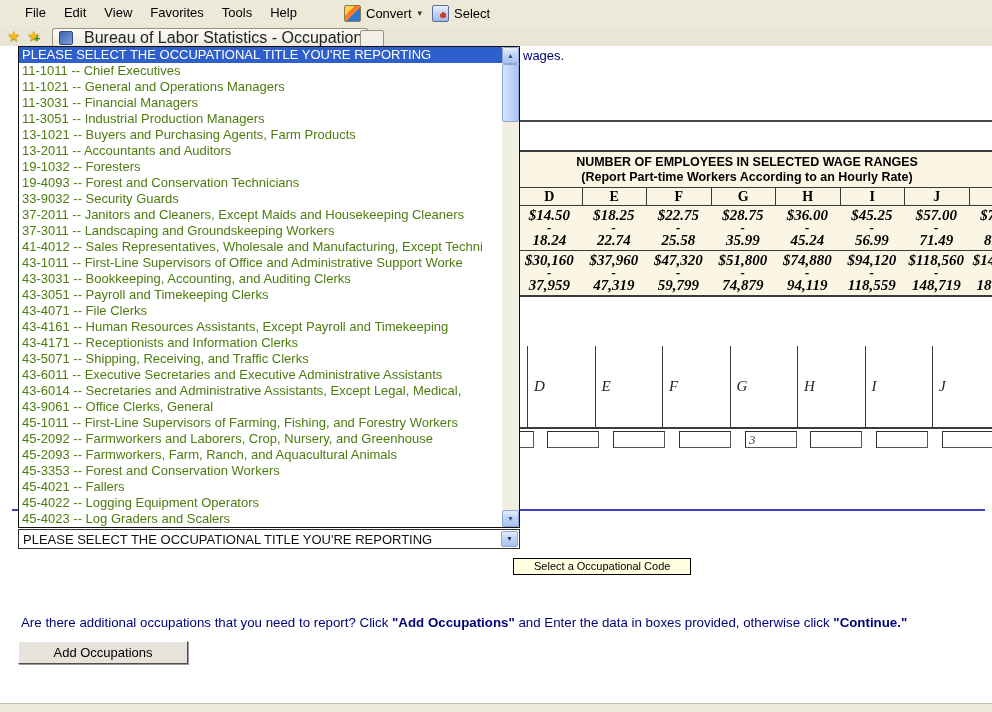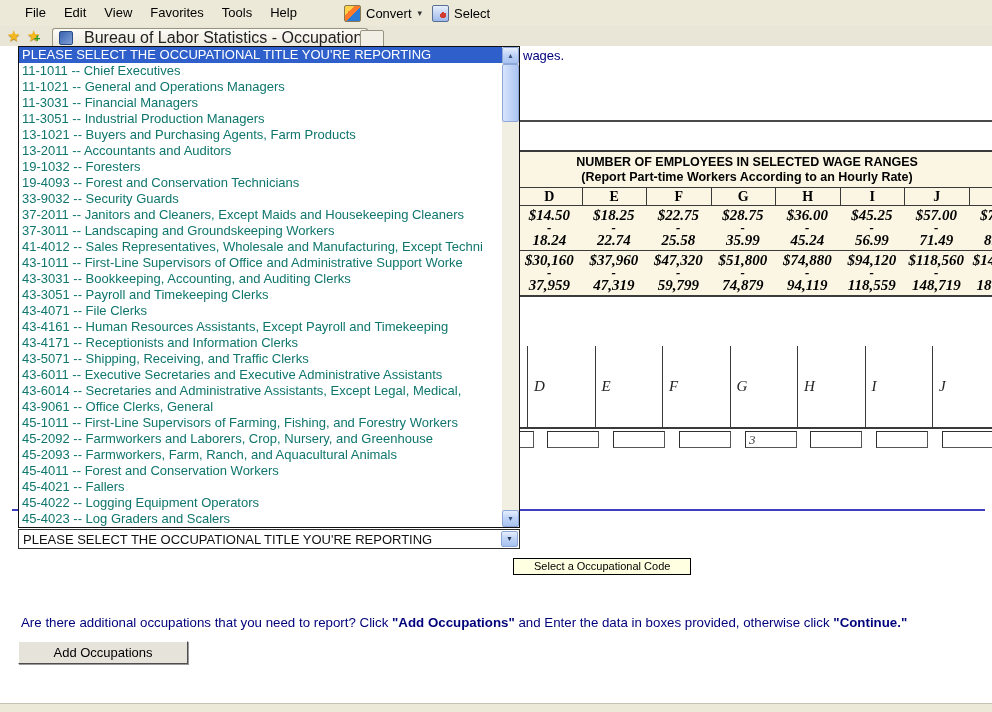--- a/index.html
+++ b/index.html
@@ -67,21 +67,21 @@
 
   .ebox{position:absolute;top:431px;width:52px;height:17px;box-sizing:border-box;
       border:1px solid #555;border-top-color:#2f2f2f;border-left-color:#2f2f2f;background:#fff;
       font-family:"Liberation Serif",serif;font-style:italic;font-size:13px;color:#444;padding:0 3px;}
   .blue-rule{position:absolute;left:12px;top:509px;width:973px;height:2px;background:#3f3fc0;}
 
   
   .listbox{position:absolute;left:18px;top:46px;width:502px;height:482px;box-sizing:border-box;
       background:#fff;border:1px solid #101010;z-index:10;}
   .list-inner{position:absolute;left:0;top:0;right:17px;bottom:0;overflow:hidden;}
-  .list-item{height:16px;line-height:16px;font-size:13px;padding-left:3px;color:#0f766e;
+  .list-item{height:16px;line-height:16px;font-size:13px;padding-left:3px;color:#4d7c0f;
       white-space:nowrap;overflow:hidden;cursor:default;}
   .list-item.header{background:#2E5FCB;color:#fff;}
   .vscroll{position:absolute;right:0;top:0;width:17px;height:100%;background:#F1EFE2;}
   .sb-btn{position:absolute;left:0;width:17px;height:17px;box-sizing:border-box;
       background:linear-gradient(180deg,#E6EEFD,#C0D4F7 45%,#A8C2EF);
       border:1px solid #8DA8D8;border-radius:2px;color:#39537F;font-size:7px;
       text-align:center;line-height:15px;cursor:default;}
   .sb-btn.up{top:0;}
   .sb-btn.down{bottom:0;}
   .sb-thumb{position:absolute;left:0;top:17px;width:17px;height:58px;box-sizing:border-box;
@@ -305,21 +305,21 @@
           <div class="list-item">43-4071 -- File Clerks</div>
           <div class="list-item">43-4161 -- Human Resources Assistants, Except Payroll and Timekeeping</div>
           <div class="list-item">43-4171 -- Receptionists and Information Clerks</div>
           <div class="list-item">43-5071 -- Shipping, Receiving, and Traffic Clerks</div>
           <div class="list-item">43-6011 -- Executive Secretaries and Executive Administrative Assistants</div>
           <div class="list-item">43-6014 -- Secretaries and Administrative Assistants, Except Legal, Medical,</div>
           <div class="list-item">43-9061 -- Office Clerks, General</div>
           <div class="list-item">45-1011 -- First-Line Supervisors of Farming, Fishing, and Forestry Workers</div>
           <div class="list-item">45-2092 -- Farmworkers and Laborers, Crop, Nursery, and Greenhouse</div>
           <div class="list-item">45-2093 -- Farmworkers, Farm, Ranch, and Aquacultural Animals</div>
-          <div class="list-item">45-4011 -- Forest and Conservation Workers</div>
+          <div class="list-item">45-3353 -- Forest and Conservation Workers</div>
           <div class="list-item">45-4021 -- Fallers</div>
           <div class="list-item">45-4022 -- Logging Equipment Operators</div>
           <div class="list-item">45-4023 -- Log Graders and Scalers</div>
         </div>
     </div>
     <div class="vscroll">
       <div class="sb-btn up">▲</div>
       <div class="sb-thumb"></div>
       <div class="sb-btn down">▼</div>
     </div>

